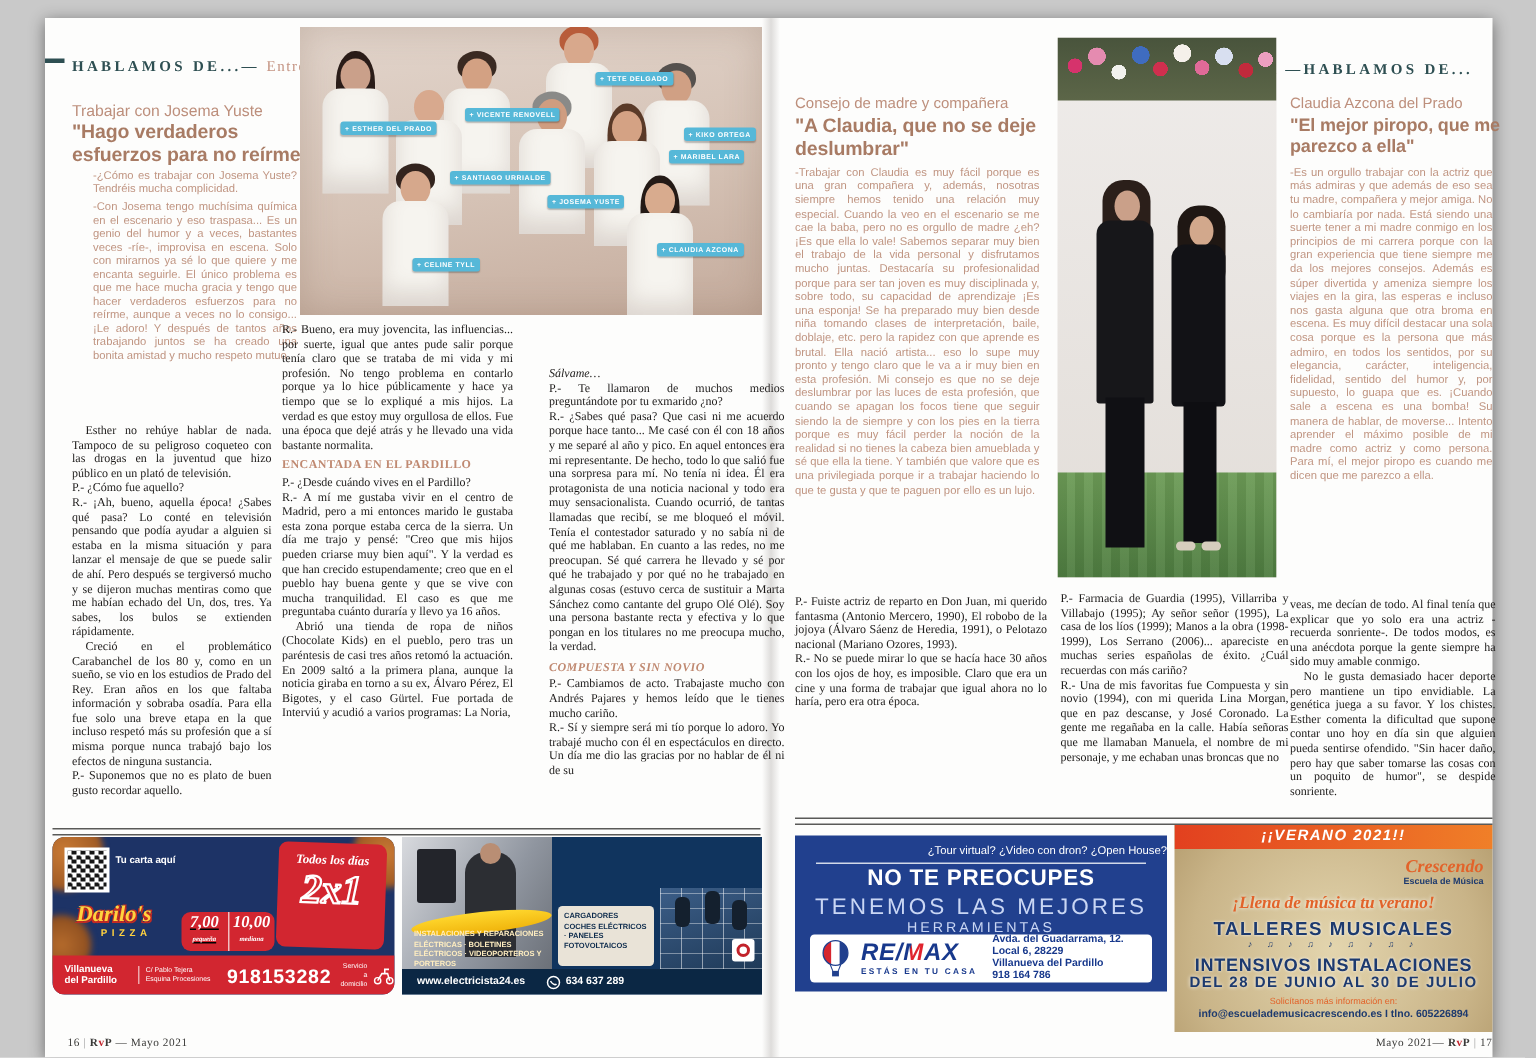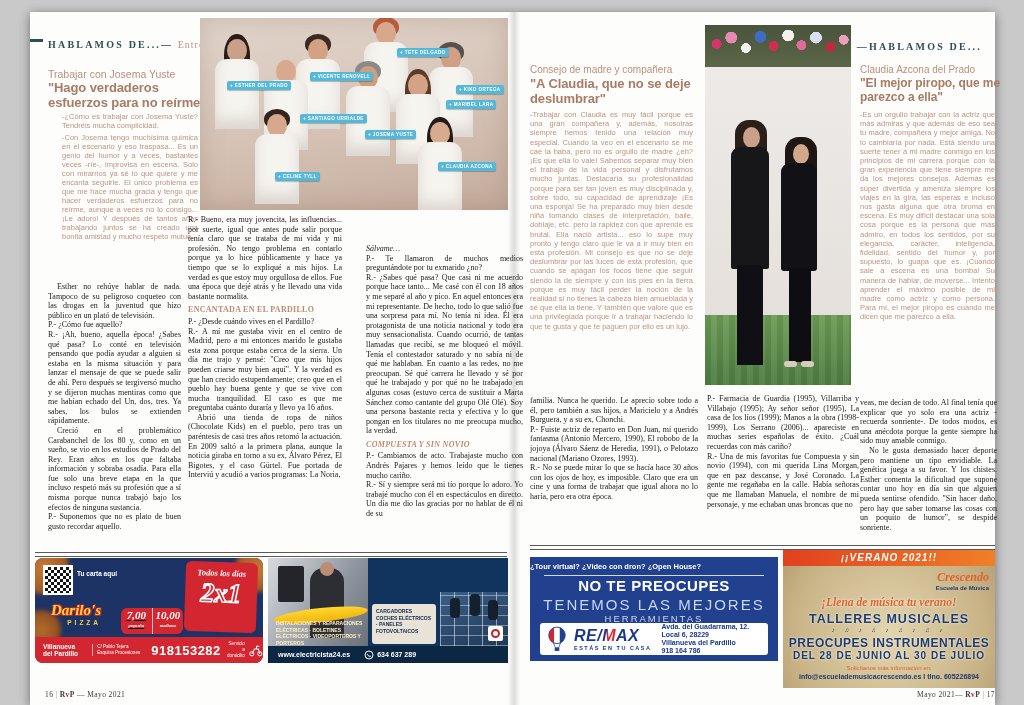--- a/index.html
+++ b/index.html
@@ -259,21 +259,20 @@
 
   <div class="x" style="left:700px;top:24px;width:252px;text-align:right;white-space:nowrap;">
     <span class="hdr-sec">Entrevista</span>
     <span class="hdr-brand">—</span><span class="hdr-brand">HABLAMOS DE...</span>
   </div>
 
   <div class="x kicker" style="left:500px;top:52px;width:170px;font-size:10px;">Consejo de madre y compañera</div>
   <div class="x headline" style="left:500px;top:64px;width:172px;">"A Claudia, que no se deje deslumbrar"</div>
   <div class="x intro" style="left:500px;top:98px;width:163px;line-height:9.2px;">-Trabajar con Claudia es muy fácil porque es una gran compañera y, además, nosotras siempre hemos tenido una relación muy especial. Cuando la veo en el escenario se me cae la baba, pero no es orgullo de madre ¿eh? ¡Es que ella lo vale! Sabemos separar muy bien el trabajo de la vida personal y disfrutamos mucho juntas. Destacaría su profesionalidad porque para ser tan joven es muy disciplinada y, sobre todo, su capacidad de aprendizaje ¡Es una esponja! Se ha preparado muy bien desde niña tomando clases de interpretación, baile, doblaje, etc. pero la rapidez con que aprende es brutal. Ella nació artista... eso lo supe muy pronto y tengo claro que le va a ir muy bien en esta profesión. Mi consejo es que no se deje deslumbrar por las luces de esta profesión, que cuando se apagan los focos tiene que seguir siendo la de siempre y con los pies en la tierra porque es muy fácil perder la noción de la realidad si no tienes la cabeza bien amueblada y sé que ella la tiene. Y también que valore que es una privilegiada porque ir a trabajar haciendo lo que te gusta y que te paguen por ello es un lujo.</div>
   <div class="x serif" style="left:500px;top:384px;width:168px;">
-    <p>familia. Nunca he querido. Le aprecio sobre todo a él, pero también a sus hijos, a Maricielo y a Andrés Burguera, y a su ex, Chonchi.</p>
     <p>P.- Fuiste actriz de reparto en Don Juan, mi querido fantasma (Antonio Mercero, 1990), El robobo de la jojoya (Álvaro Sáenz de Heredia, 1991), o Pelotazo nacional (Mariano Ozores, 1993).</p>
     <p>R.- No se puede mirar lo que se hacía hace 30 años con los ojos de hoy, es imposible. Claro que era un cine y una forma de trabajar que igual ahora no lo haría, pero era otra época.</p>
   </div>
 
   <div class="x dphoto">
     <div class="flowers"></div>
     <div class="grass"></div>
     <div class="x" style="left:30px;top:95px;width:32px;height:50px;background:#2b1f1a;border-radius:14px;"></div>
     <div class="x" style="left:38px;top:102px;width:17px;height:21px;background:#caa089;border-radius:50%;"></div>
     <div class="x" style="left:26px;top:122px;width:38px;height:122px;background:#17171a;border-radius:9px 9px 2px 2px;"></div>
@@ -295,21 +294,21 @@
   <div class="x headline" style="left:830px;top:64px;width:140px;font-size:12px;">"El mejor piropo, que me parezco a ella"</div>
   <div class="x intro" style="left:830px;top:98px;width:135px;line-height:9.2px;">-Es un orgullo trabajar con la actriz que más admiras y que además de eso sea tu madre, compañera y mejor amiga. No lo cambiaría por nada. Está siendo una suerte tener a mi madre conmigo en los principios de mi carrera porque con la gran experiencia que tiene siempre me da los mejores consejos. Además es súper divertida y ameniza siempre los viajes en la gira, las esperas e incluso nos gasta alguna que otra broma en escena. Es muy difícil destacar una sola cosa porque es la persona que más admiro, en todos los sentidos, por su elegancia, carácter, inteligencia, fidelidad, sentido del humor y, por supuesto, lo guapa que es. ¡Cuando sale a escena es una bomba! Su manera de hablar, de moverse... Intento aprender el máximo posible de mi madre como actriz y como persona. Para mí, el mejor piropo es cuando me dicen que me parezco a ella.</div>
   <div class="x serif" style="left:830px;top:386px;width:137px;">
     <p>veas, me decían de todo. Al final tenía que explicar que yo solo era una actriz -recuerda sonriente-. De todos modos, es una anécdota porque la gente siempre ha sido muy amable conmigo.</p>
     <p class="ind">No le gusta demasiado hacer deporte pero mantiene un tipo envidiable. La genética juega a su favor. Y los chistes. Esther comenta la dificultad que supone contar uno hoy en día sin que alguien pueda sentirse ofendido. "Sin hacer daño, pero hay que saber tomarse las cosas con un poquito de humor", se despide sonriente.</p>
   </div>
 
   <div class="x rule2" style="left:500px;top:533px;width:465px;"></div>
 
   <div class="x adr">
-    <div style="text-align:left;font-size:7.5px;font-weight:bold;padding-top:5px;">¿Tour virtual? ¿Video con dron? ¿Open House?</div>
+    <div style="text-align:right;font-size:7.5px;font-weight:normal;padding-top:5px;">¿Tour virtual? ¿Video con dron? ¿Open House?</div>
     <div class="x" style="left:14px;top:18px;width:220px;height:1px;background:rgba(255,255,255,.8);"></div>
     <div style="text-align:center;font-size:15px;font-weight:900;margin-top:6px;letter-spacing:.5px;">NO TE PREOCUPES</div>
     <div style="text-align:center;font-size:15px;color:#c9d6f4;letter-spacing:2px;margin-top:2px;">TENEMOS LAS MEJORES</div>
     <div style="text-align:center;font-size:9.5px;color:#c9d6f4;letter-spacing:2px;">HERRAMIENTAS</div>
     <div class="x" style="left:10px;top:66px;width:228px;height:32px;background:#fff;border-radius:3px;display:flex;align-items:center;">
       <svg width="22" height="28" viewBox="0 0 24 30" style="margin-left:6px;">
         <clipPath id="bc">
               <circle cx="12" cy="11" r="9"></circle>
             </clipPath>
         <g clip-path="url(#bc)">
@@ -339,21 +338,21 @@
   <div class="x adc">
     <div style="width:100%;height:16px;background:linear-gradient(90deg,#e2401f,#f07f28);color:#fff;font-weight:900;font-style:italic;
                 font-size:10px;letter-spacing:1px;text-align:center;line-height:16px;">¡¡VERANO 2021!!</div>
     <div class="x" style="left:122px;top:20px;width:84px;text-align:right;">
       <div class="script" style="font-size:12px;color:#e2632a;">Crescendo</div>
       <div class="ctxt" style="font-size:6px;text-align:right;">Escuela de Música</div>
     </div>
     <div class="script" style="position:absolute;left:0;top:46px;width:100%;text-align:center;font-size:11.5px;color:#e2632a;text-shadow:0 0 3px #fff;">¡Llena de música tu verano!</div>
     <div class="ctxt" style="position:absolute;left:0;top:62px;width:100%;font-size:12.5px;letter-spacing:1px;text-shadow:0 0 2px #fff;">TALLERES MUSICALES</div>
     <div class="ctxt" style="position:absolute;left:0;top:77px;width:100%;font-size:6px;letter-spacing:4px;">♪ ♫ ♪ ♫ ♪ ♫ ♪ ♫ ♪</div>
-    <div class="ctxt" style="position:absolute;left:0;top:86px;width:100%;font-size:12px;letter-spacing:.5px;text-shadow:0 0 2px #fff;">PREOCUPES INSTRUMENTALES</div>
+    <div class="ctxt" style="position:absolute;left:0;top:86px;width:100%;font-size:12px;letter-spacing:.5px;text-shadow:0 0 2px #fff;">INTENSIVOS INSTALACIONES</div>
     <div class="ctxt" style="position:absolute;left:0;top:100px;width:100%;font-size:10px;letter-spacing:1px;text-shadow:0 0 3px #fff;">DEL 28 DE JUNIO AL 30 DE JULIO</div>
     <div class="corange" style="position:absolute;left:0;top:115px;width:100%;text-align:center;font-size:6px;">Solicítanos más información en:</div>
     <div class="ctxt" style="position:absolute;left:0;top:123px;width:100%;font-size:7px;">info@escuelademusicacrescendo.es I tlno. 605226894</div>
   </div>
 
   <div class="x footer" style="left:740px;top:678px;width:225px;text-align:right;">
     <span>Mayo 2021—</span>
     <b><span>R</span><span class="v">v</span><span>P</span></b>
     <span style="color:#999;">|</span>
     <span>17</span>

